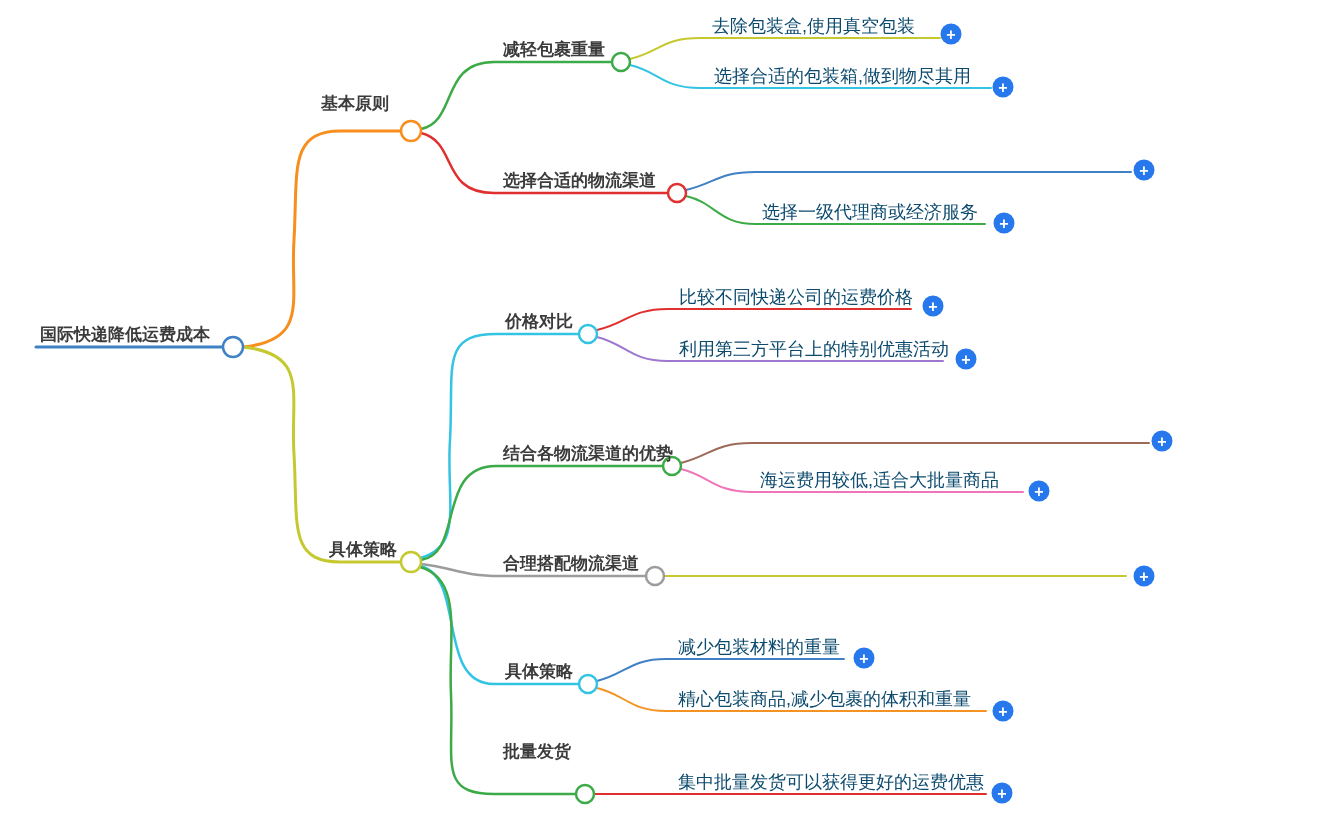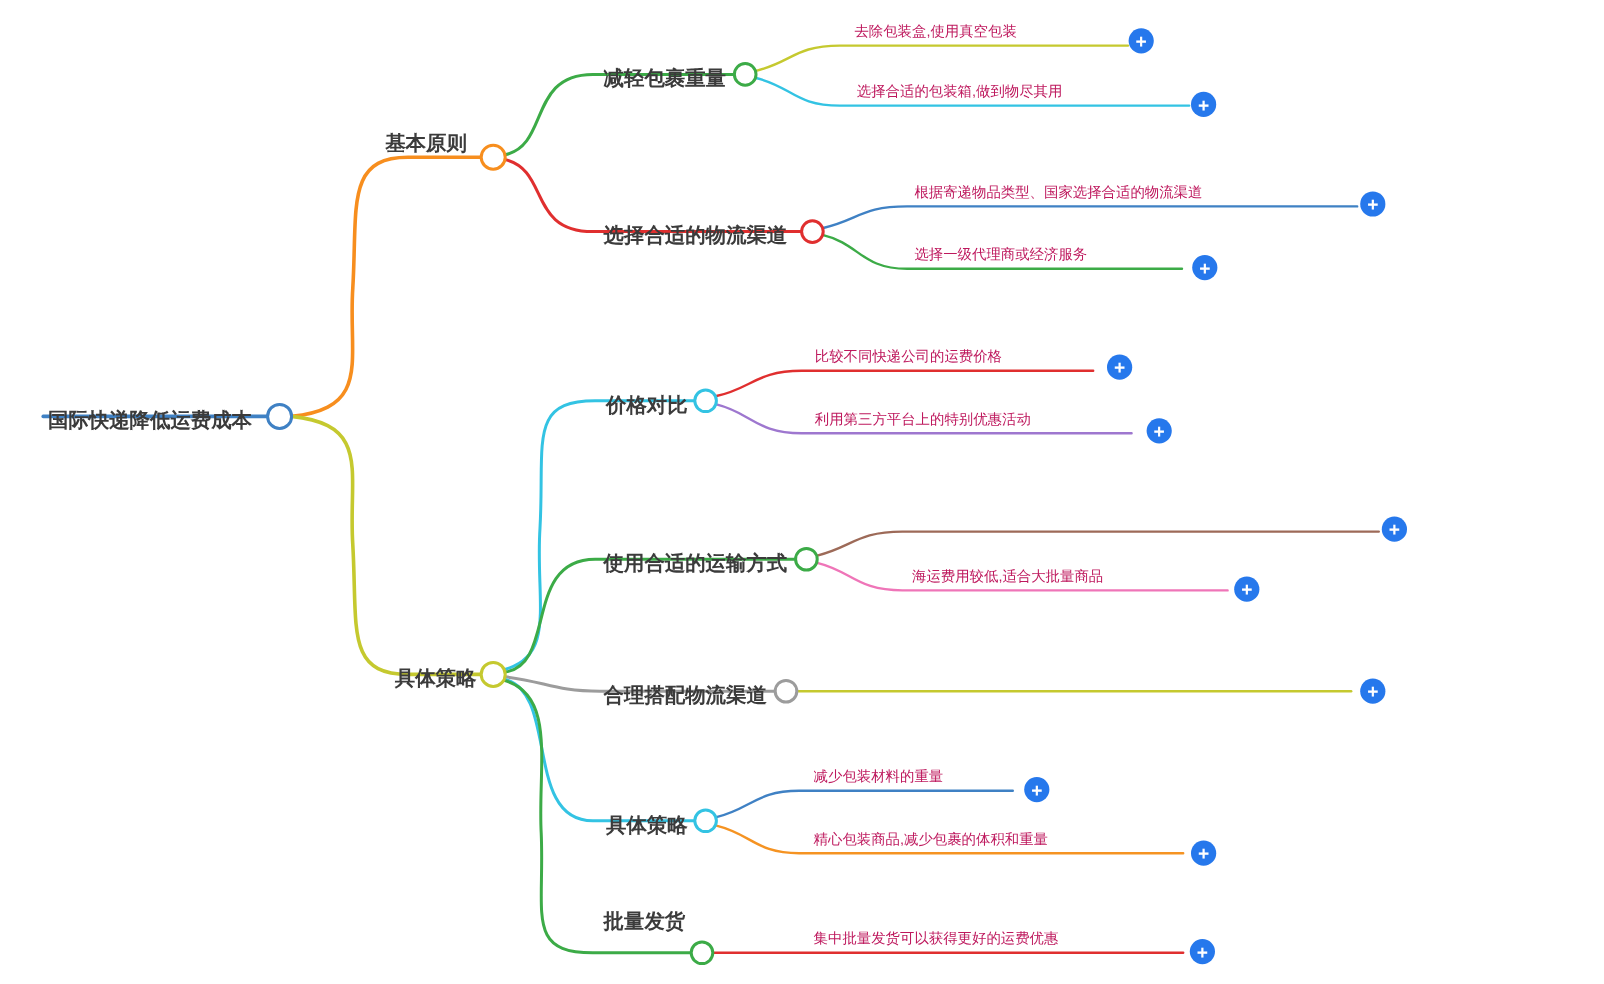--- a/index.html
+++ b/index.html
@@ -2,22 +2,22 @@
 <html><head>
 <meta charset="utf-8">
 <style>
   html,body{margin:0;padding:0;background:#fff;}
   .canvas{
     position:relative;width:1337px;height:820px;background:#ffffff;overflow:hidden;
     font-family:"Liberation Sans","DejaVu Sans",sans-serif;
   }
   .links{position:absolute;left:0;top:0;}
   .label{position:absolute;white-space:nowrap;line-height:22px;cursor:default;}
-  .topic{font-weight:bold;color:#3b3b3b;font-size:17px;margin-top:16px;}
-  .leaf{color:#be185d;font-size:12px;}
+  .topic{font-weight:bold;color:#3b3b3b;font-size:17px;}
+  .leaf{color:#0c4a6e;font-size:18px;}
   .edge{fill:none;stroke-linecap:round;}
   .w3{stroke-width:3;}
   .w25{stroke-width:2.5;}
   .w2{stroke-width:2;}
   .node-circle{fill:#ffffff;stroke-width:2.5;cursor:pointer;}
   .add-btn{cursor:pointer;}
   .add-btn text{fill:#ffffff;font-size:16px;font-weight:bold;text-anchor:middle;}
 </style>
 </head>
 <body>
@@ -112,28 +112,27 @@
     </g>
   </svg>
 
   <div class="label topic" style="left:40px;top:324px">国际快递降低运费成本</div>
   <div class="label topic" style="left:321px;top:93px">基本原则</div>
   <div class="label topic" style="left:329px;top:539px">具体策略</div>
 
   <div class="label topic" style="left:503px;top:39px">减轻包裹重量</div>
   <div class="label topic" style="left:503px;top:170px">选择合适的物流渠道</div>
   <div class="label topic" style="left:505px;top:311px">价格对比</div>
-  <div class="label topic" style="left:503px;top:443px">使用合适的运输方式</div>
+  <div class="label topic" style="left:503px;top:443px">结合各物流渠道的优势</div>
   <div class="label topic" style="left:503px;top:553px">合理搭配物流渠道</div>
   <div class="label topic" style="left:505px;top:661px">具体策略</div>
   <div class="label topic" style="left:503px;top:741px">批量发货</div>
 
   <div class="label leaf" style="left:712px;top:15px">去除包装盒,使用真空包装</div>
   <div class="label leaf" style="left:714px;top:65px">选择合适的包装箱,做到物尽其用</div>
-  <div class="label leaf" style="left:762px;top:149px">根据寄递物品类型、国家选择合适的物流渠道</div>
   <div class="label leaf" style="left:762px;top:201px">选择一级代理商或经济服务</div>
   <div class="label leaf" style="left:679px;top:286px">比较不同快递公司的运费价格</div>
   <div class="label leaf" style="left:679px;top:338px">利用第三方平台上的特别优惠活动</div>
   <div class="label leaf" style="left:760px;top:469px">海运费用较低,适合大批量商品</div>
   <div class="label leaf" style="left:678px;top:636px">减少包装材料的重量</div>
   <div class="label leaf" style="left:678px;top:688px">精心包装商品,减少包裹的体积和重量</div>
   <div class="label leaf" style="left:678px;top:771px">集中批量发货可以获得更好的运费优惠</div>
 
 </div>
 

